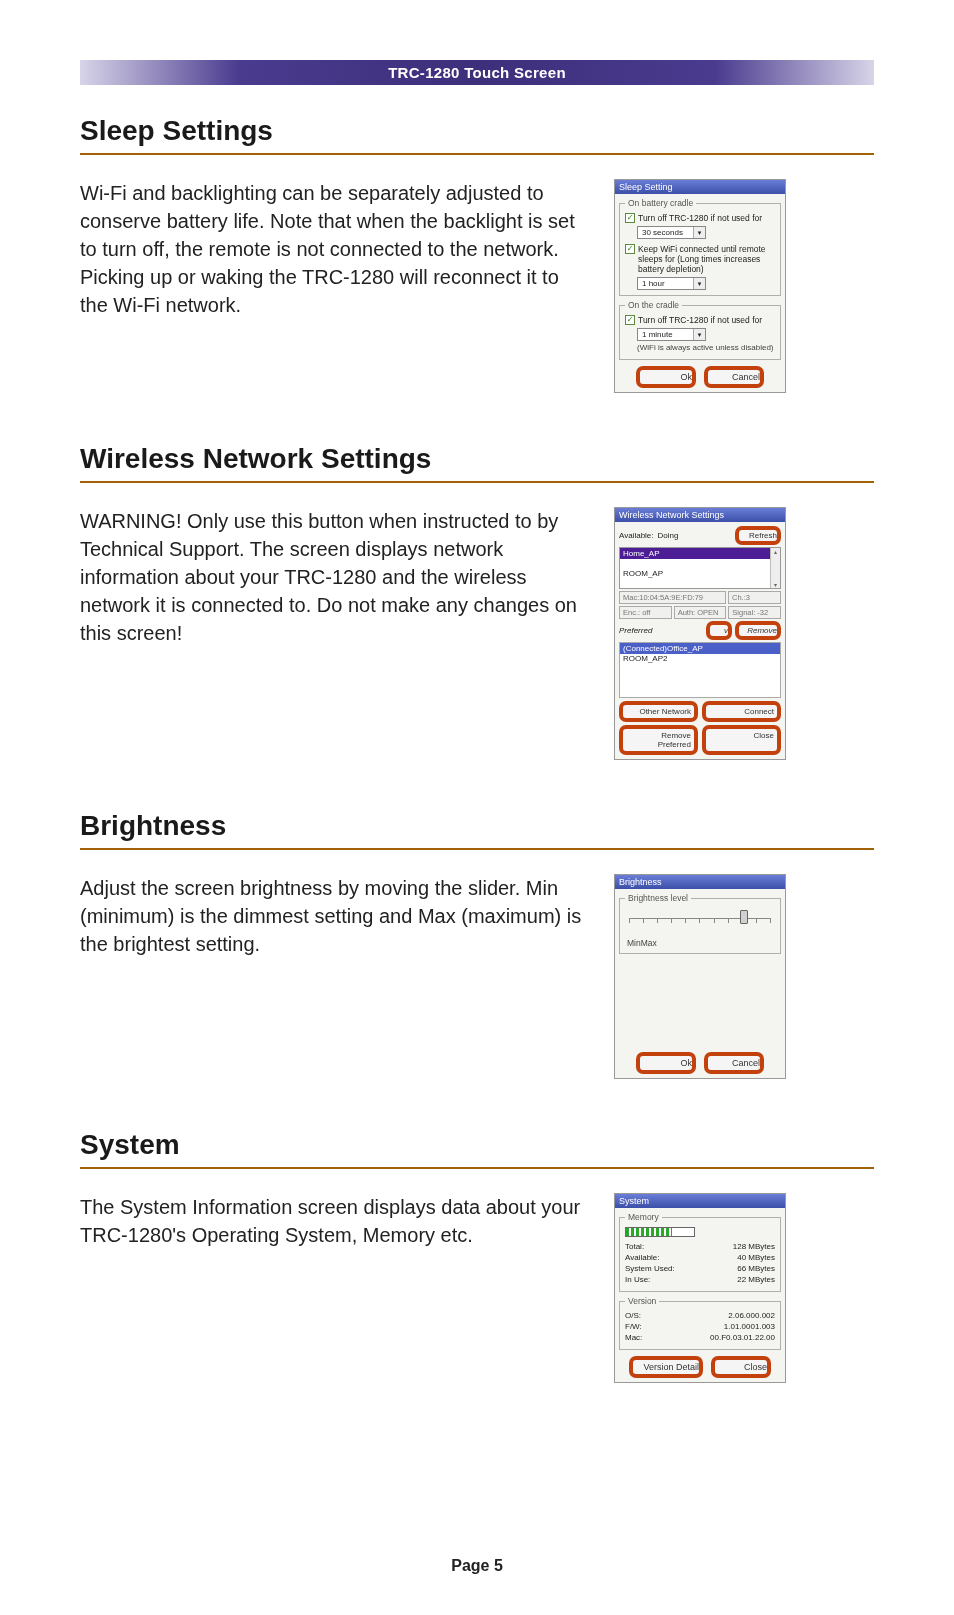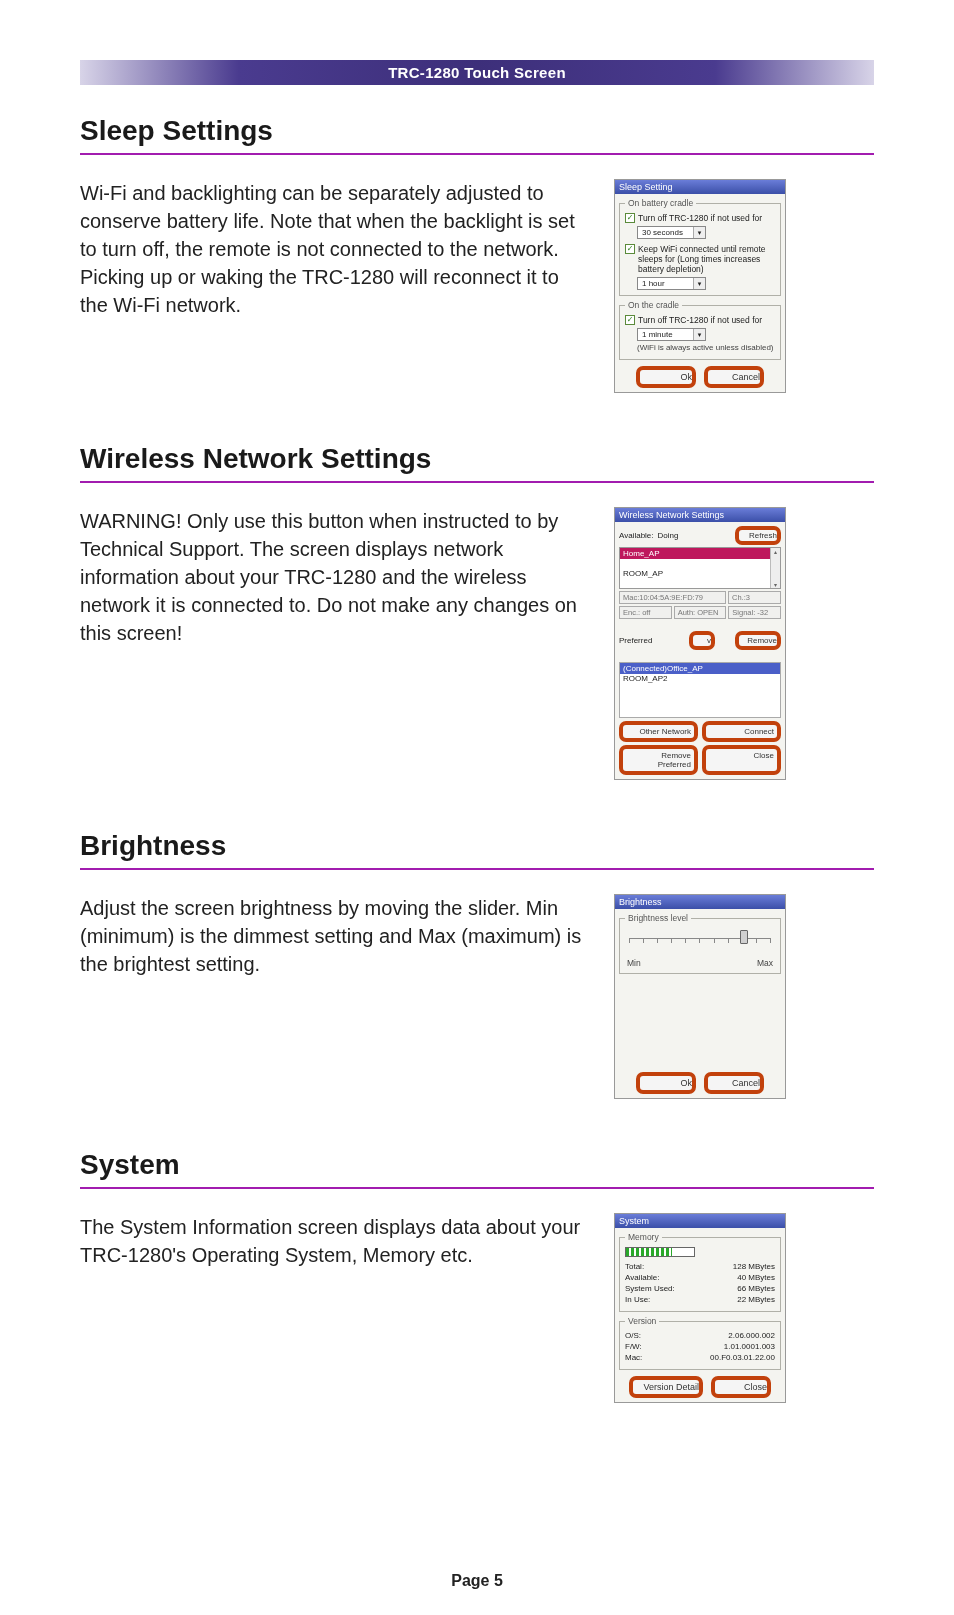--- a/index.html
+++ b/index.html
@@ -19,21 +19,21 @@
     font-size: 15px;
     text-align: center;
     padding: 4px 0;
     margin-bottom: 30px;
     letter-spacing: .3px;
   }
   .section-heading {
     font-size: 28px;
     font-weight: bold;
     color: #1a1a1a;
-    border-bottom: 2px solid #a21caf;
+    border-bottom: 2px solid #a16207;
     padding-bottom: 6px;
     margin-bottom: 24px;
     font-family: "Optima", "Trebuchet MS", Arial, sans-serif;
   }
   .section-body {
     display: flex;
     gap: 24px;
     margin-bottom: 50px;
     align-items: flex-start;
   }
@@ -86,50 +86,50 @@
   .win-btn {
     border: 4px solid #c2410c; border-radius: 7px; background: #f5f5f5;
     padding: 2px 0; font-size: 9px; color: #333; text-align: right;
     min-width: 60px;
   }
   
   .wn-list {
     border: 1px solid #999; background: #fff; font-size: 8px; height: 42px;
     overflow: hidden; position: relative;
   }
-  .wn-list .hdr { background: #be185d; color: #fff; padding: 1px 3px; }
+  .wn-list .hdr { background: #4c1d95; color: #fff; padding: 1px 3px; }
   .wn-list .row { padding: 10px 3px; color: #222; }
   .wn-scroll { position: absolute; right: 0; top: 0; bottom: 0; width: 10px; background: #eee; border-left: 1px solid #bbb; display:flex; flex-direction:column; justify-content:space-between; align-items:center; font-size:6px; color:#666;}
   .wn-info { display: flex; gap: 2px; margin: 2px 0; }
   .wn-cell { border: 1px solid #aaa; background: #f0f0ee; padding: 1px 3px; font-size: 7.5px; color: #777; flex: 1; }
   .wn-pref { border: 1px solid #aaa; background: #fff; height: 56px; font-size: 8px; }
   .wn-pref .hdr { background: #4a5fc8; color: #fff; padding: 1px 3px; }
   .wn-btns { display: flex; gap: 4px; margin-top: 3px; }
   .wn-btns .win-btn { min-width: 0; flex: 1; padding: 2px 3px; font-size: 8px;}
   
   .slider-track {
     position: relative; height: 18px; margin: 12px 4px 2px 4px;
     border-top: 1px solid #888;
   }
   .slider-ticks { display: flex; justify-content: space-between; position: absolute; left:0; right:0; top:-1px;}
   .slider-ticks span { width:1px; height:5px; background:#888; }
   .slider-thumb {
     position: absolute; top: -9px; width: 8px; height: 14px;
     background: #d0d0d0; border: 1px solid #666; border-radius: 1px;
   }
-  .slider-labels { display:flex; justify-content:space-between; font-size:8.5px; color:#444; margin:2px 2px 0 2px;}
+  .slider-labels { display:flex; justify-content:flex-start; font-size:8.5px; color:#444; margin:2px 2px 0 2px;}
   
   .mem-bar {
     width: 70px; height: 10px; border:1px solid #666; background:#fff;
     display:flex; margin:2px 0 5px 0;
   }
   .mem-fill { background: repeating-linear-gradient(90deg,#2aa82a,#2aa82a 3px,#fff 3px,#fff 5px); }
   .sys-row { display:flex; justify-content:space-between; font-size:8px; margin:2px 0;}
   .page-footer {
-    position: absolute; bottom: 25px; left: 0; right: 0;
+    position: absolute; bottom: 40px; left: 0; right: 0;
     text-align: center; font-size: 16px; font-weight: bold; color: #222;
   }
 </style>
 </head>
 <body>
 
 <div class="header-bar">
   <span>TRC-1280 Touch Screen</span>
 </div>
 
@@ -201,21 +201,21 @@
       </div>
       <div class="wn-info">
         <div class="wn-cell" style="flex:2.2;">Mac:10:04:5A:9E:FD:79</div>
         <div class="wn-cell">Ch.:3</div>
       </div>
       <div class="wn-info">
         <div class="wn-cell">Enc.: off</div>
         <div class="wn-cell">Auth: OPEN</div>
         <div class="wn-cell">Signal: -32</div>
       </div>
-      <div style="display:flex; gap:20px; align-items:center; margin:12px 0;">
+      <div style="display:flex; gap:3px; align-items:center; margin:2px 0;font-style:italic;">
         <span style="font-size:8px; flex:1;">Preferred</span>
         <div class="win-btn" style="min-width:26px; font-size:8px; padding:1px 0;">v</div>
         <div class="win-btn" style="min-width:46px; font-size:8px; padding:1px 0;">Remove</div>
       </div>
       <div class="wn-pref">
         <div class="hdr">(Connected)Office_AP</div>
         <div style="padding:0 3px;">ROOM_AP2</div>
       </div>
       <div class="wn-btns">
         <div class="win-btn">Other Network</div>

